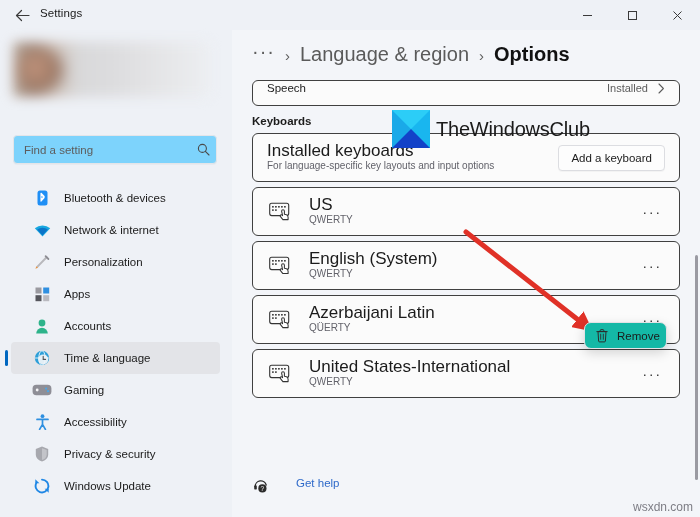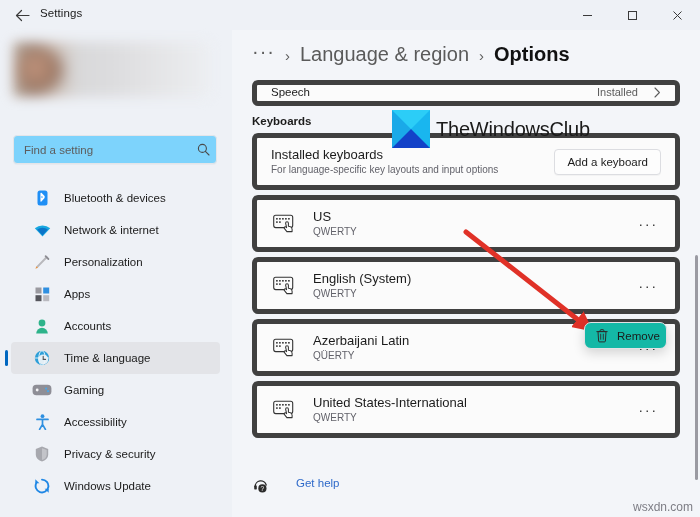--- a/index.html
+++ b/index.html
@@ -178,60 +178,60 @@
     position: absolute;
     left: 0; top: 50px;
     width: 468px;
     height: 400px;
     overflow: hidden;
   }
 
   .card {
     position: relative;
     background: #fbfbfb;
-    border: 5px solid #404040;
+    border: 1px solid #404040;
     border-radius: 6px;
     margin: 0 20px 5px 20px;
   }
   .card-clipped {
     height: 26px;
     overflow: hidden;
     margin-bottom: 9px;
   }
   .clipped-row {
     position: absolute;
     left: 0; top: -12px;
     width: 100%;
     height: 38px;
     display: flex;
     align-items: center;
     padding: 0 14px;
   }
   .clipped-title { font-size: 11.5px; color: #1b1b1b; }
   .clipped-right {
     margin-left: auto;
-    display: flex; align-items: center; gap: 16px;
+    display: flex; align-items: center; gap: 10px;
     font-size: 11px; color: #5c5c5c;
   }
 
   .section-title {
     margin: 0 0 6px 20px;
     font-size: 11.5px;
     font-weight: bold;
     color: #1b1b1b;
   }
 
   .row {
     display: flex;
     align-items: center;
     padding: 0 14px;
     min-height: 47px;
   }
   .row-texts { display: flex; flex-direction: column; justify-content: center; }
-  .row-title { font-size: 13px; color: #1b1b1b; line-height: 15px; }
+  .row-title { font-size: 17px; color: #1b1b1b; line-height: 15px; }
   .row-sub { font-size: 10px; color: #62626a; line-height: 14px; margin-top: 1px; }
 
   .btn {
     margin-left: auto;
     background: #fdfdfd;
     border: 1px solid #dcdde1;
     border-radius: 4px;
     padding: 6px 12px;
     font-family: "Liberation Sans", sans-serif;
     font-size: 11.5px;

